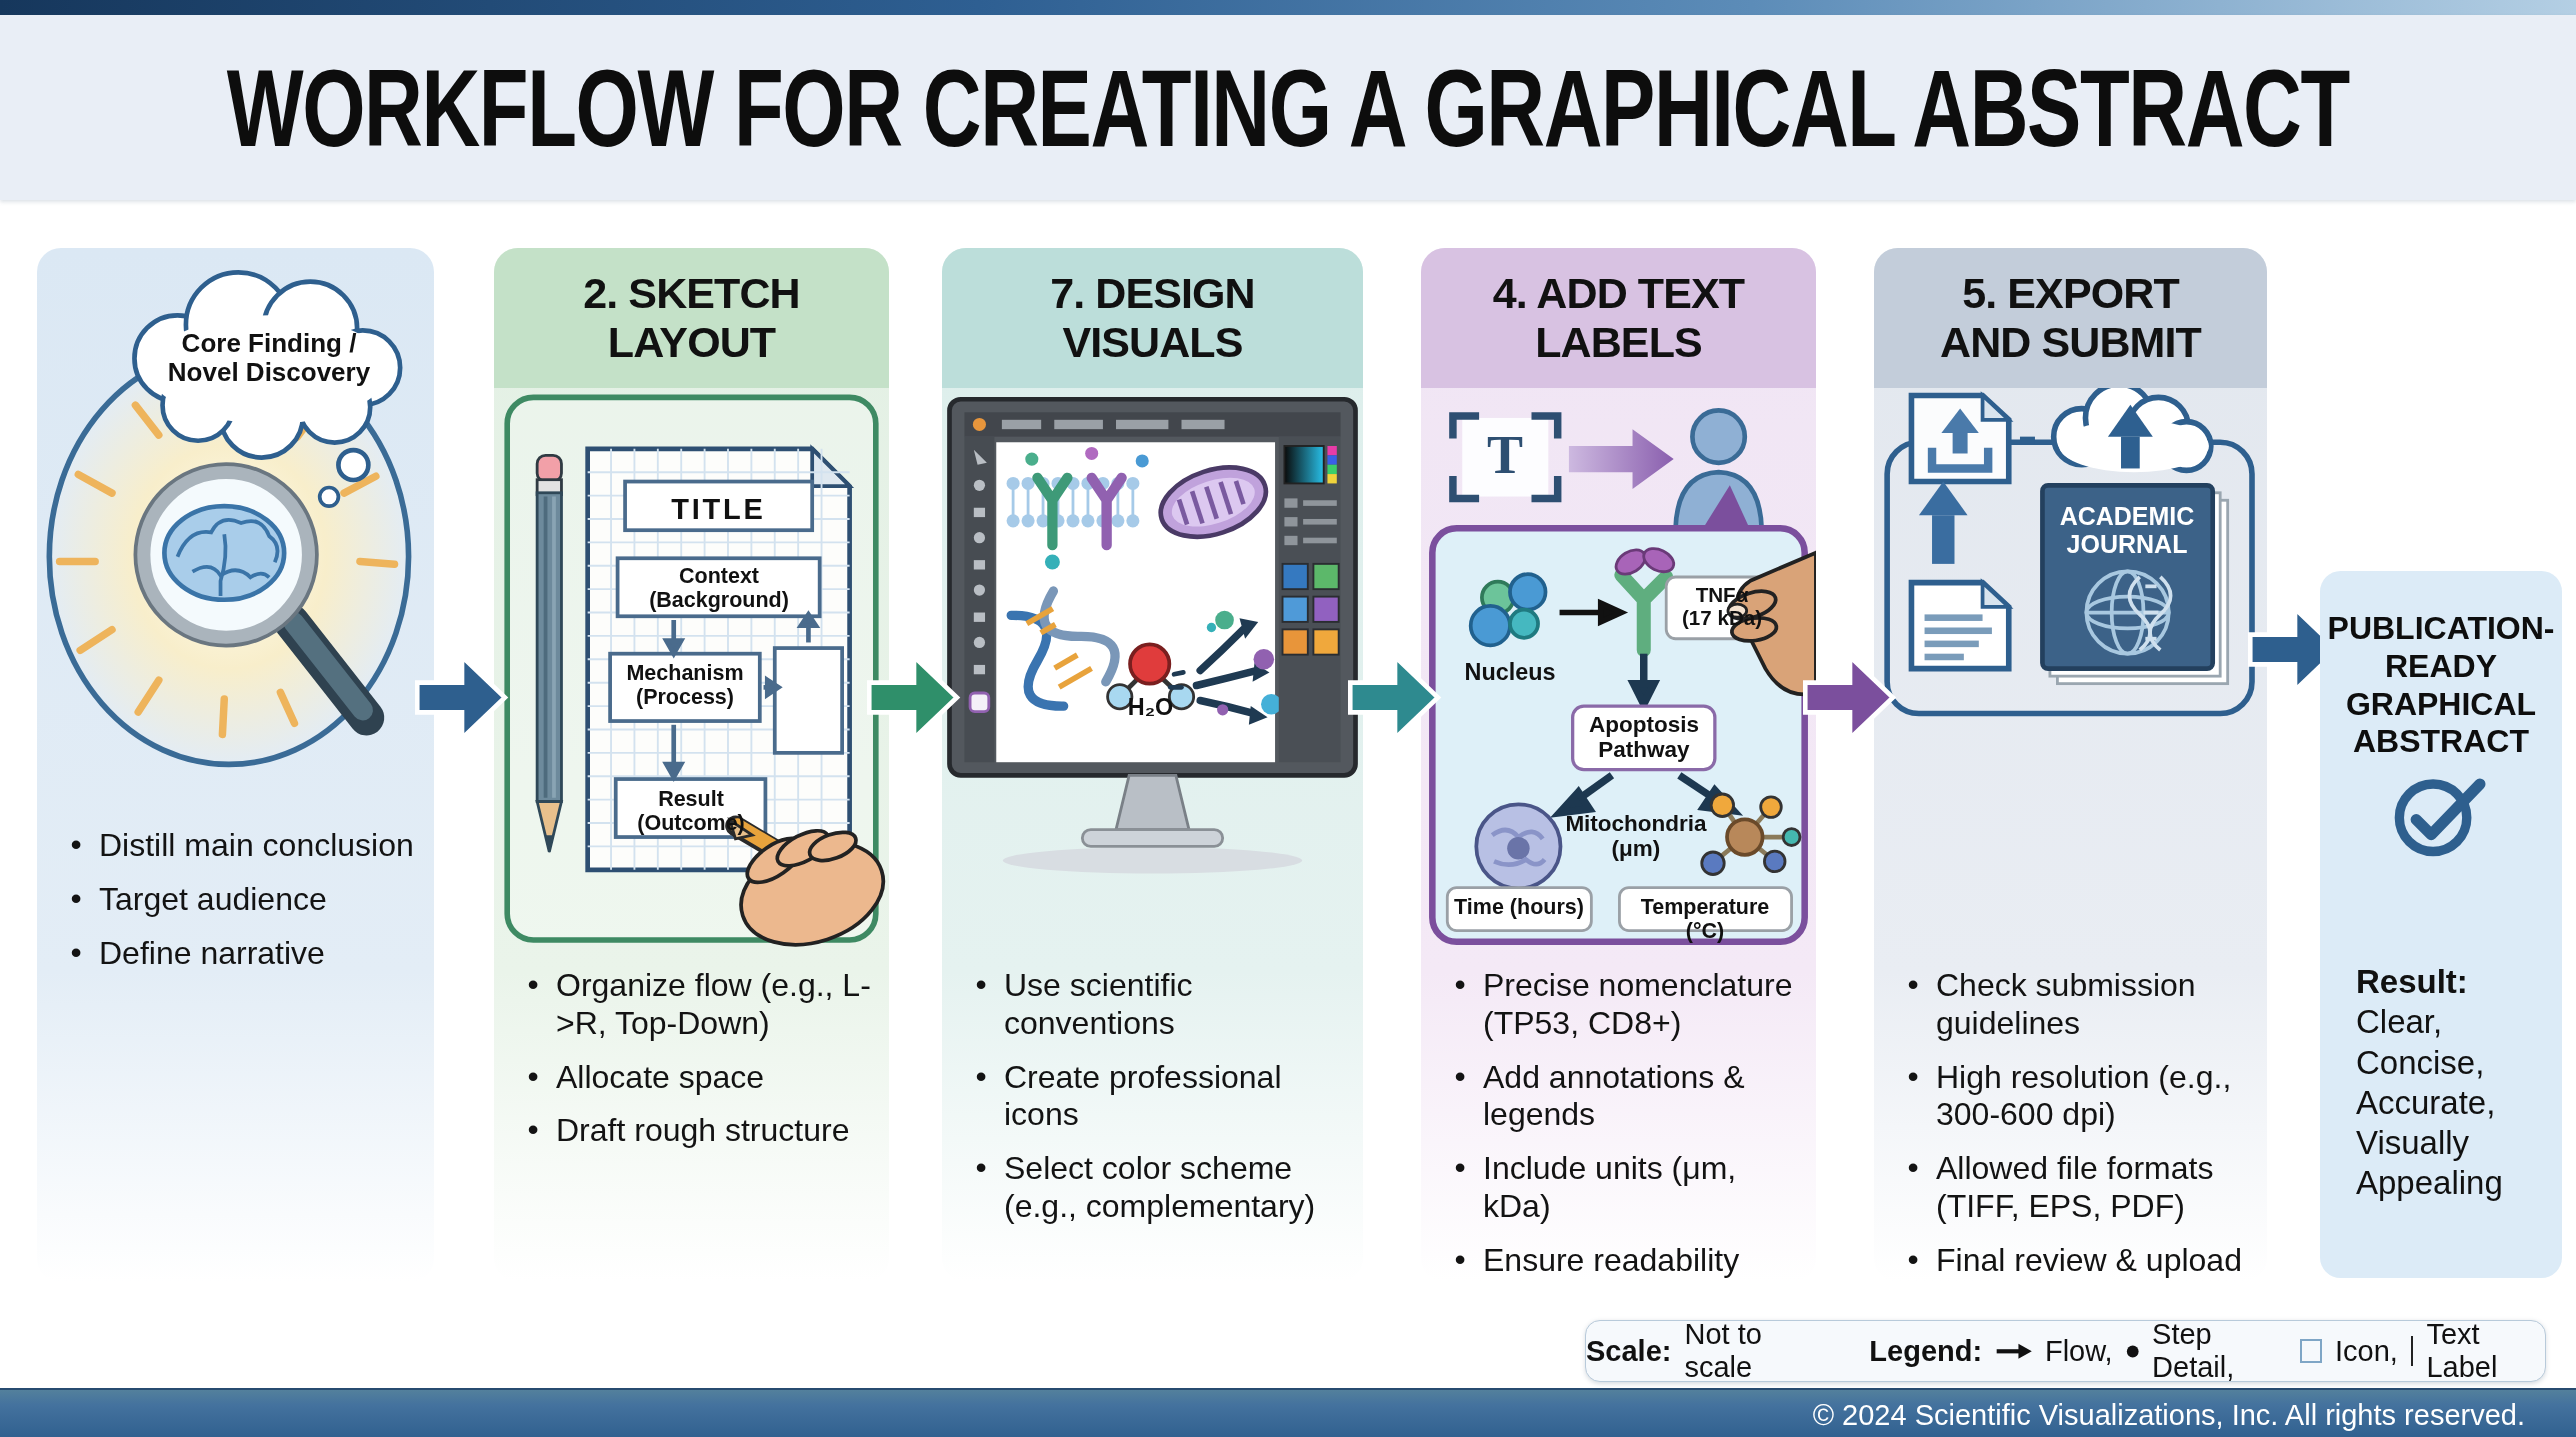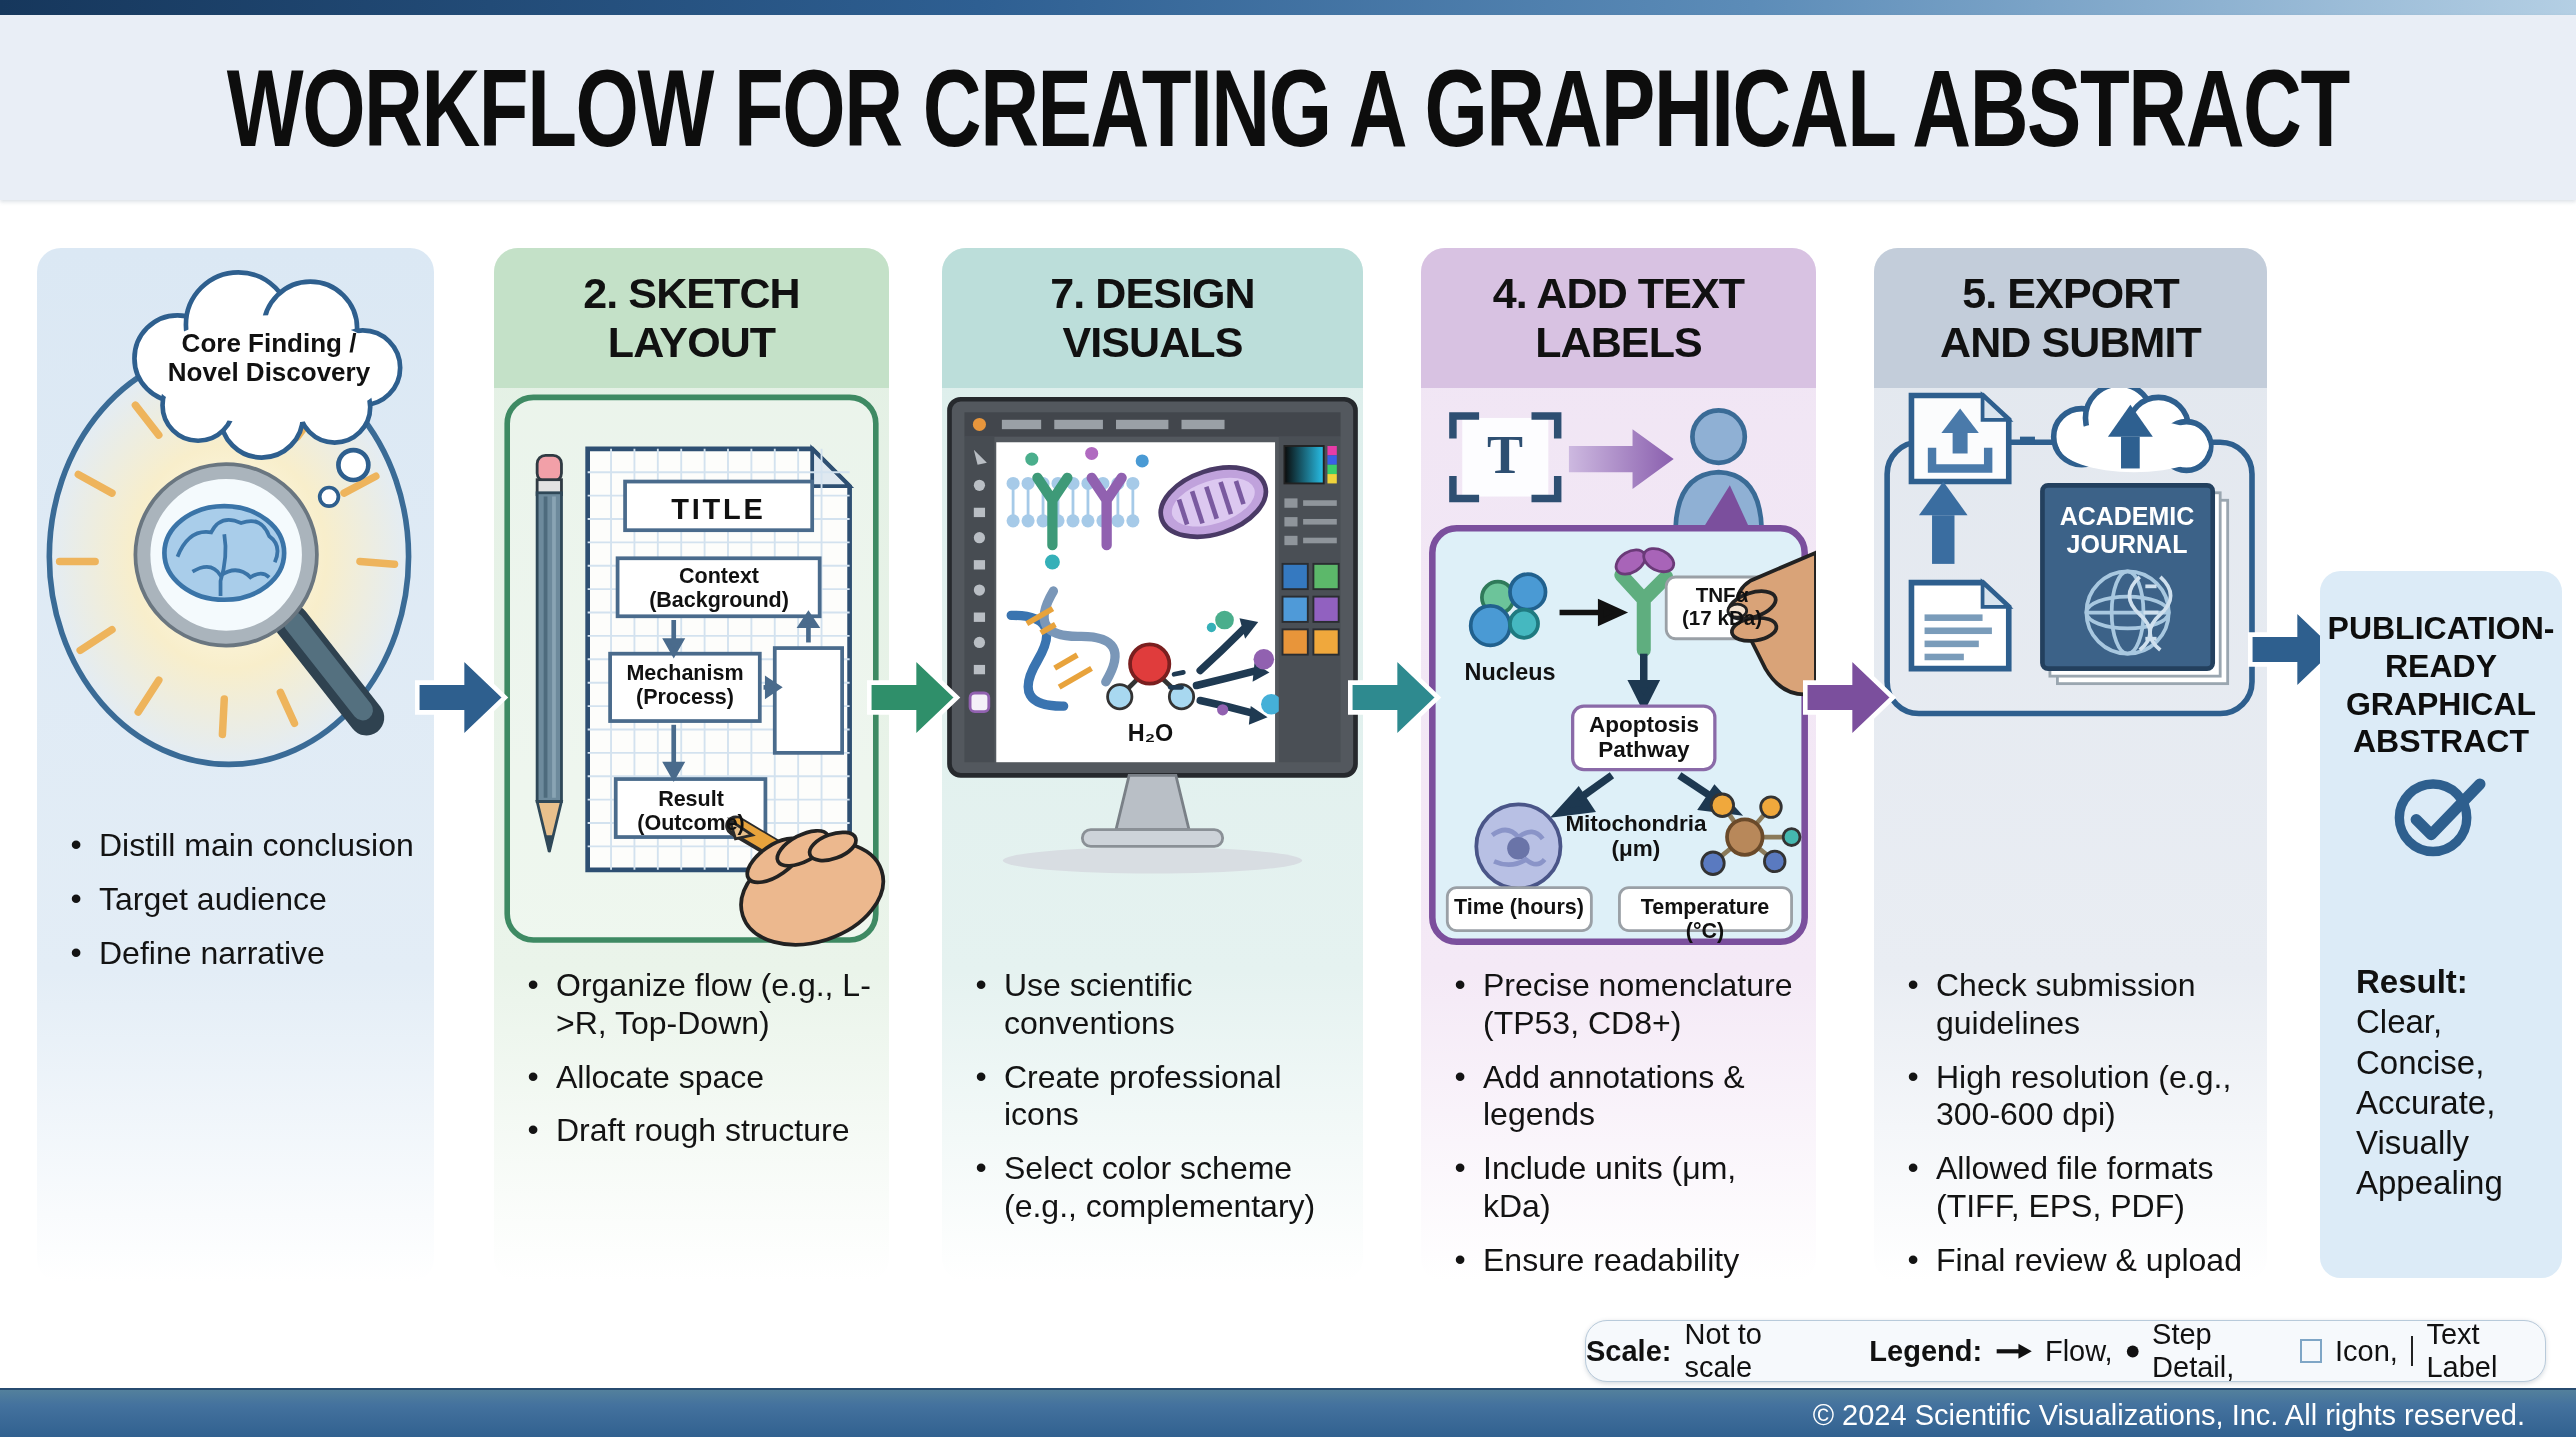--- a/index.html
+++ b/index.html
@@ -46,21 +46,21 @@
   
   .result-panel{position:absolute;left:2320px;top:571px;width:242px;height:707px;border-radius:20.6px;
                 background:#dcebf7;}
   .result-heading{position:absolute;left:5.6px;right:5.6px;top:39px;text-align:center;
                   font-size:32px;font-weight:bold;line-height:1.18;color:#0e0e0e;}
   .check-wrap{position:absolute;left:0;right:0;top:198px;display:flex;justify-content:center;}
   .result-block{position:absolute;left:36px;top:391px;font-size:33px;line-height:1.22;color:#111;}
   .result-block .rlabel{font-weight:bold;}
 
   
-  .legendbar{position:absolute;left:1585px;top:1320px;width:959px;height:60px;border-radius:22px;
+  .legendbar{position:absolute;left:1585px;top:1320px;width:959px;height:60px;border-radius:15px;
              background:#f6f9fc;border:1.9px solid #b8cada;box-shadow:0 1.9px 4.7px rgba(100,120,140,.25);
              display:flex;align-items:center;justify-content:center;gap:13px;font-size:29px;color:#111;}
   .legendbar .b{font-weight:bold;}
   .legendbar .gap{width:24px;}
   .lg-square{width:20.6px;height:20.6px;border:2.8px solid #7fa6c6;display:inline-block;}
   .lg-bar{width:2.8px;height:30px;background:#222;display:inline-block;}
 
   
   .footer{position:absolute;left:0;top:1388px;width:2576px;height:50px;
           background:linear-gradient(180deg,#53809c 0%,#44729e 30%,#2f5f8e 100%);
@@ -401,21 +401,21 @@
             <rect x="397" y="188" width="27" height="27" fill="#5cb86a"></rect>
           <rect x="364" y="223" width="27" height="27" fill="#4f9ad8"></rect>
             <rect x="397" y="223" width="27" height="27" fill="#9161c0"></rect>
           <rect x="364" y="258" width="27" height="27" fill="#e8953a"></rect>
             <rect x="397" y="258" width="27" height="27" fill="#f0a83c"></rect>
         </g>
 
         <polygon points="200,414 250,414 264,472 186,472" fill="#b9bfc6" stroke="#7a8087" stroke-width="3"></polygon>
         <rect x="150" y="472" width="150" height="18" rx="9" fill="#cdd3d9" stroke="#8a9096" stroke-width="3"></rect>
       </svg>
-      <div class="lbl" style="left:157px;top:332px;width:103px;font-size:23.4px;font-weight:bold;">H₂O</div>
+      <div class="lbl" style="left:157px;top:306px;width:103px;font-size:23.4px;font-weight:bold;">H₂O</div>
     </div>
     <div class="col-bullets">
       <ul>
         <li>Use scientific conventions</li>
         <li>Create professional icons</li>
         <li>Select color scheme (e.g., complementary)</li>
       </ul>
     </div>
   </div>
 

